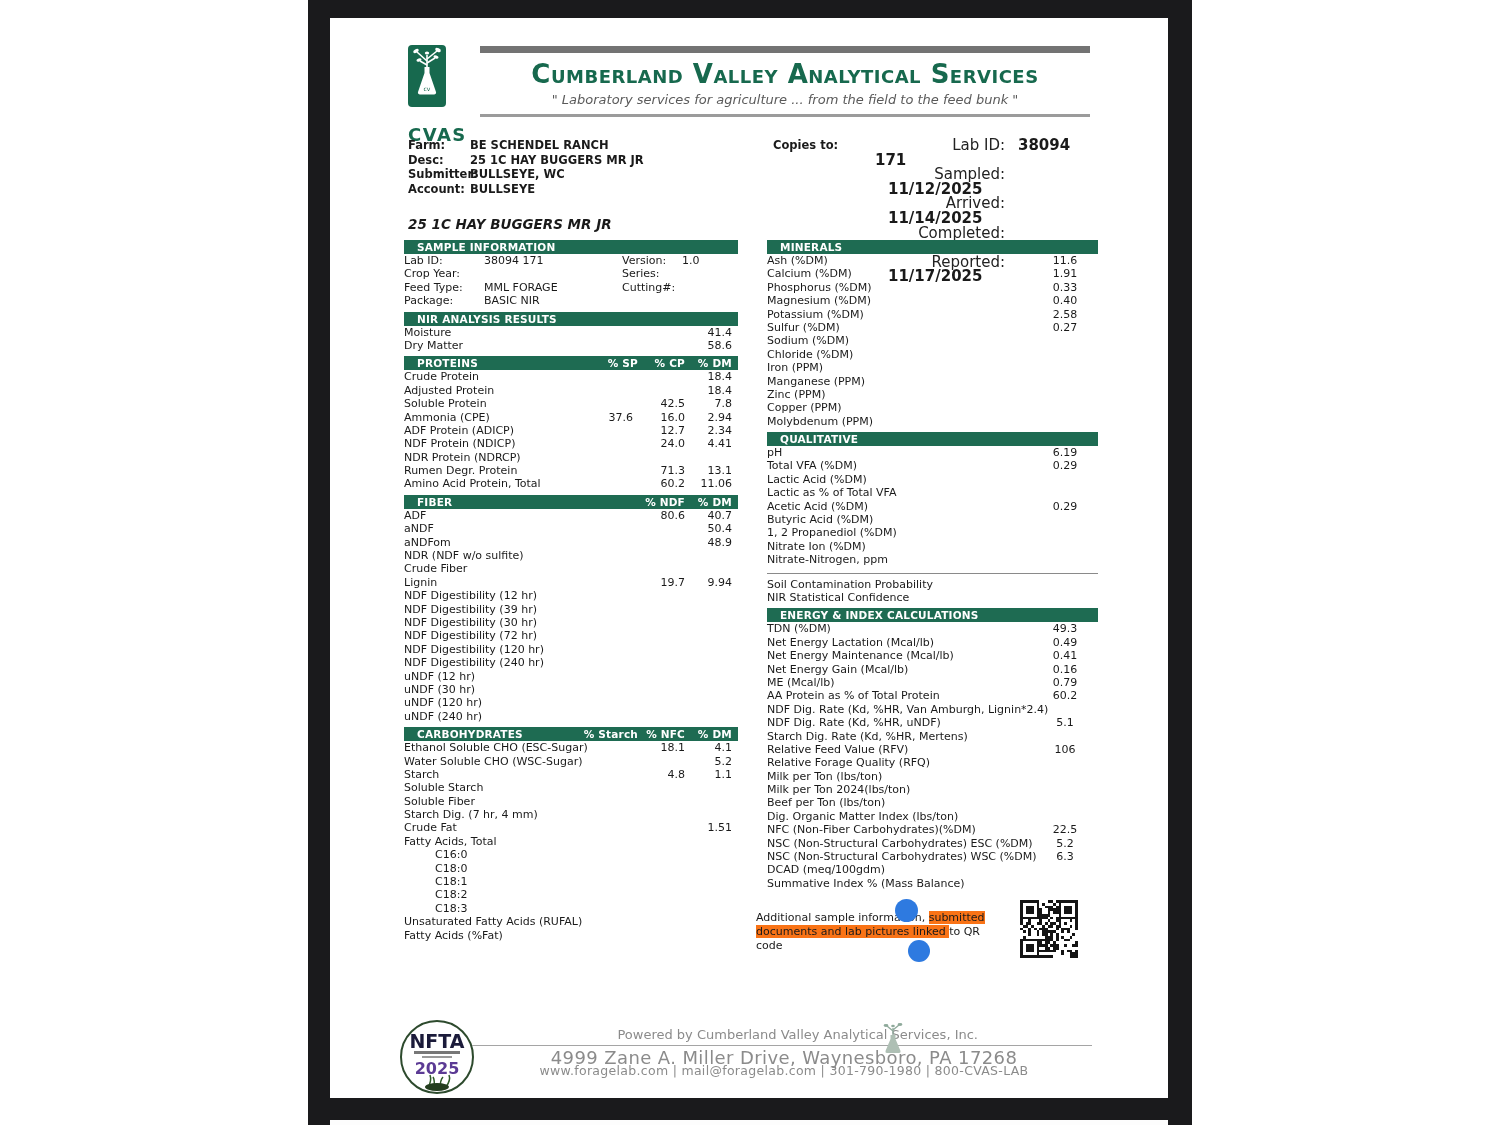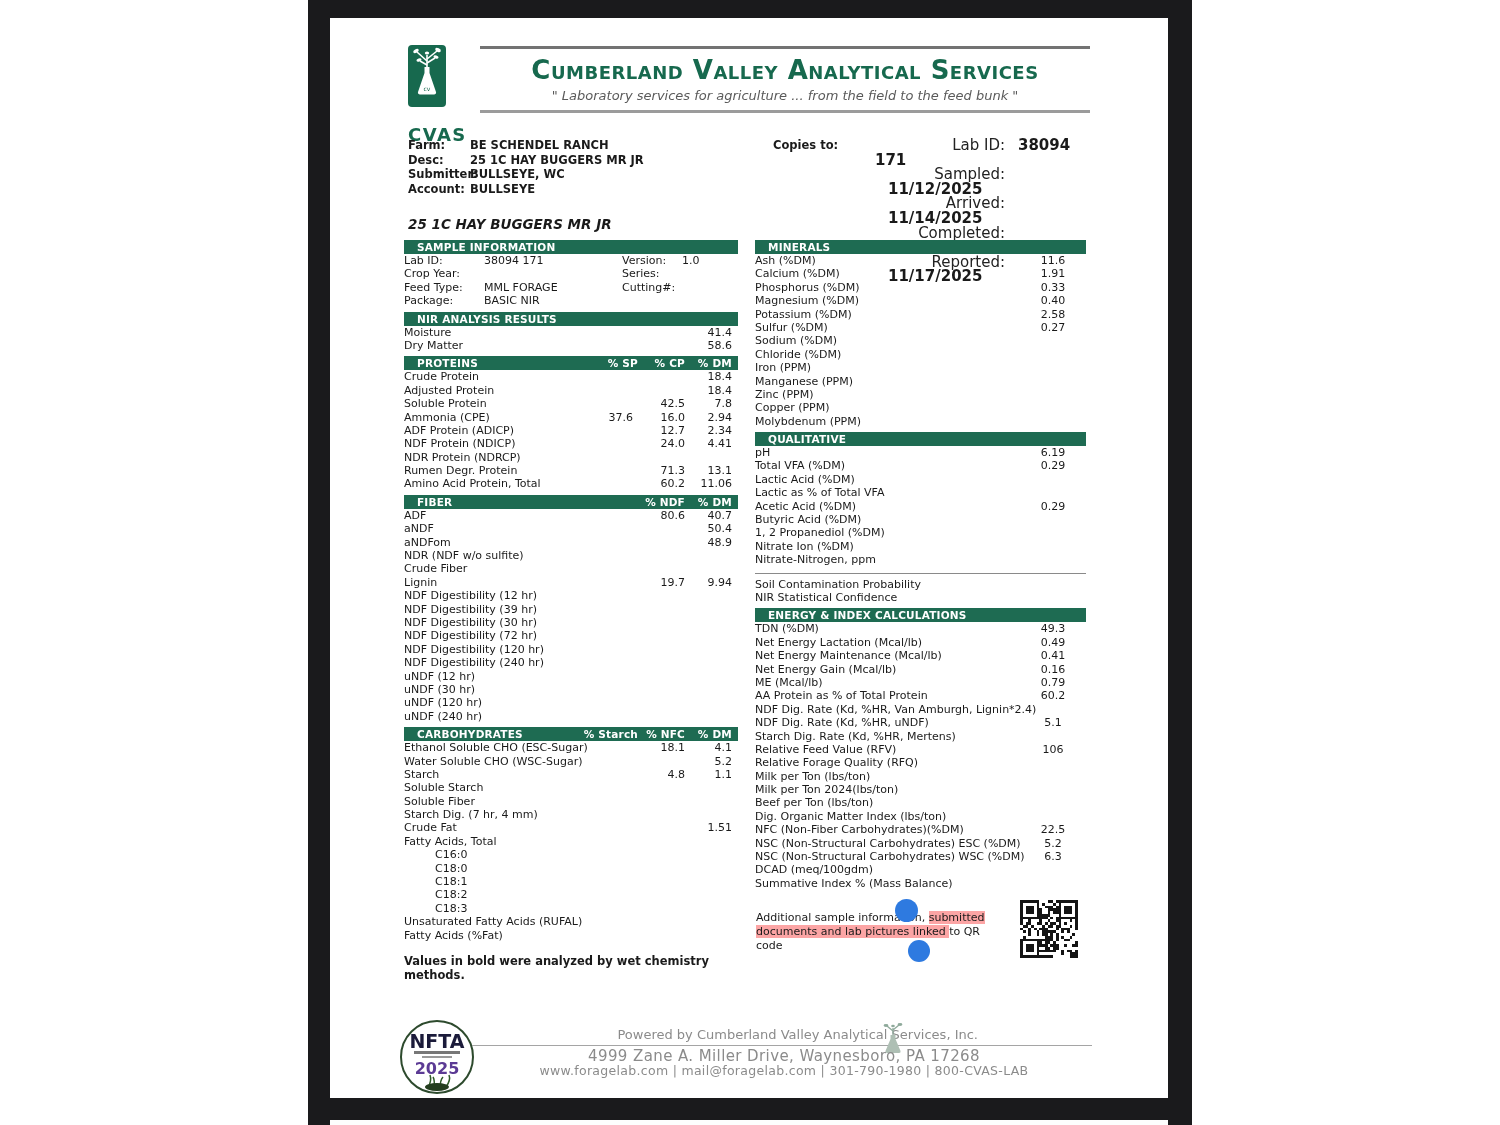--- a/index.html
+++ b/index.html
@@ -5,69 +5,69 @@
   html,body{margin:0;padding:0;}
   body{width:1500px;height:1125px;background:#ffffff;position:relative;overflow:hidden;
        font-family:"DejaVu Sans", sans-serif;color:#1a1a1a;}
   .viewer{position:absolute;left:308px;top:0;width:884px;height:1125px;background:#1a1a1c;}
   .page{position:absolute;left:22px;top:18px;width:838px;height:1080px;background:#ffffff;}
   .page2{position:absolute;left:22px;top:1120px;width:838px;height:5px;background:#fdfdfd;}
 
   
   .logo{position:absolute;left:78px;top:27px;width:44px;}
   .logo-text{font-size:18px;font-weight:bold;color:#17694e;letter-spacing:1.5px;margin-top:13px;text-align:center;width:38px;}
-  .masthead{position:absolute;left:150px;top:28px;right:78px;border-top:3px solid #737373;border-bottom:3px solid #9b9b9b;padding:6px 0 7px;}
+  .masthead{position:absolute;left:150px;top:28px;right:78px;border-top:7px solid #737373;border-bottom:3px solid #9b9b9b;padding:6px 0 7px;}
   .org-title{font-variant:small-caps;font-weight:bold;font-size:26px;line-height:30px;color:#17694e;text-align:center;letter-spacing:0.5px;}
   .tagline{font-style:italic;font-size:13px;color:#5a5a5a;text-align:center;margin-top:3px;}
 
   
   .farm-block{position:absolute;left:78px;top:120px;font-size:11.5px;line-height:14.6px;font-weight:bold;}
   .farm-row .flbl{display:inline-block;width:62px;}
   .copies{position:absolute;left:443px;top:120px;font-size:11.5px;font-weight:bold;}
   .dates-block{position:absolute;left:545px;top:120px;width:225px;font-size:15px;line-height:14.6px;}
   .date-row .dlbl{display:inline-block;width:130px;text-align:right;color:#222;}
   .date-row .dval{font-weight:bold;margin-left:13px;}
   .sample-title{position:absolute;left:78px;top:198px;font-size:13.5px;font-weight:bold;font-style:italic;}
 
   
   .col-left{position:absolute;left:74px;top:222px;width:334px;}
-  .col-right{position:absolute;left:425px;top:222px;width:331px;}
+  .col-right{position:absolute;left:437px;top:222px;width:331px;}
   .sec{margin-top:4px;}
   .sec:first-child{margin-top:0;}
   .sec-bar{background:#1e6b52;color:#fff;font-weight:bold;font-size:10.5px;height:14px;line-height:14px;
            padding-left:13px;position:relative;letter-spacing:0.2px;}
   .sec-bar .ch{position:absolute;top:0;}
   .ch.c3{right:6px;} .ch.c2{right:53px;} .ch.c1{right:100px;}
   .row{position:relative;height:13.4px;line-height:13.4px;font-size:11px;white-space:nowrap;}
   .row .lbl{position:absolute;left:0;}
   .row .lbl.ind{left:31px;}
   .row .v{position:absolute;width:62px;text-align:right;}
   .v.v3{right:6px;} .v.v2{right:53px;} .v.v1{right:105px;}
   .v.vr{right:2px;text-align:center;}
   .prow{position:relative;height:13.4px;line-height:13.4px;font-size:11px;white-space:nowrap;}
   .prow span{position:absolute;}
   .pl1{left:0;} .pv1{left:80px;} .pl2{left:218px;} .pv2{left:278px;}
   .divider{height:1px;background:#8a8a8a;margin:6px 0 4px;}
   .note{margin-top:12px;font-weight:bold;font-size:11.5px;}
 
   
   .additional{position:absolute;left:426px;top:893px;width:250px;font-size:11px;line-height:13.8px;}
-  .sel{background:#fca5a5;}
+  .sel{background:#f97316;}
   .sel-handle{position:absolute;border-radius:50%;background:#2e7ae0;}
   .h1{left:565px;top:881px;width:23px;height:23px;}
   .h2{left:578px;top:922px;width:22px;height:22px;}
   .qr{position:absolute;left:690px;top:882px;width:58px;height:58px;}
 
   
   .nfta{position:absolute;left:68px;top:1000px;}
   .footer-line{position:absolute;left:142px;right:76px;top:1027px;height:1px;background:#a5a5a5;}
   .powered{position:absolute;left:150px;right:190px;top:1009px;text-align:right;
            color:#8b8b8b;font-size:13px;}
   .footer-flask{position:absolute;left:550px;top:1004px;}
-  .address{position:absolute;left:150px;right:80px;top:1029px;text-align:center;color:#8b8b8b;font-size:15px;letter-spacing:0.4px;}
+  .address{position:absolute;left:150px;right:80px;top:1029px;text-align:center;color:#8b8b8b;font-size:18px;letter-spacing:0.4px;}
   .contact{position:absolute;left:150px;right:80px;top:1045px;text-align:center;color:#8b8b8b;font-size:12.5px;letter-spacing:0.3px;}
 </style>
 </head>
 <body>
 
 <div class="viewer">
   <div class="page">
 
     <div class="logo">
       <svg width="38" height="62" viewBox="0 0 38 62">
@@ -298,21 +298,20 @@
               <span class="lbl ind">C18:3</span>
             </div>
             <div class="row">
               <span class="lbl">Unsaturated Fatty Acids (RUFAL)</span>
             </div>
             <div class="row">
               <span class="lbl">Fatty Acids (%Fat)</span>
             </div>
           </div>
         </div>
-      <div class="note">Values in bold were analyzed by wet chemistry methods.</div>
     </div>
     <div class="col-right">
       <div>
           <div class="sec">
             <div class="sec-bar"><span>MINERALS</span></div>
             <div class="row">
               <span class="lbl">Ash (%DM)</span>
               <span class="v vr">11.6</span>
             </div>
             <div class="row">

